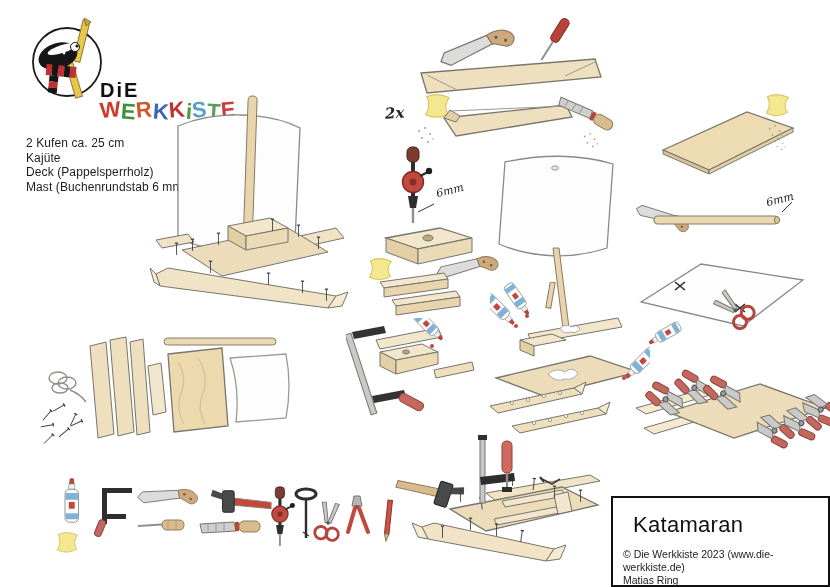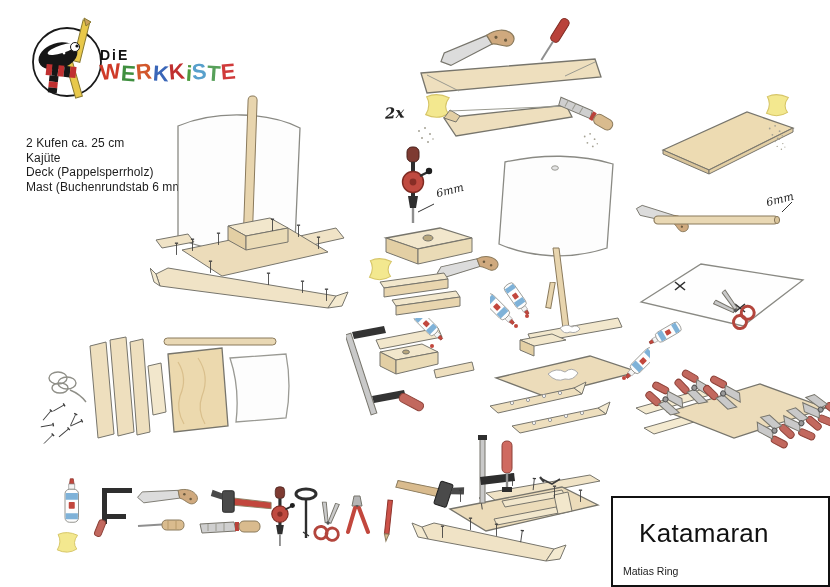--- a/index.html
+++ b/index.html
@@ -4,25 +4,25 @@
 <style>
   html,body{margin:0;padding:0;}
   body{width:830px;height:587px;position:relative;background:#ffffff;overflow:hidden;
        font-family:"Liberation Sans",sans-serif;color:#1c1c1c;}
   .abs{position:absolute;}
   .materials{font-size:12px;line-height:14.6px;letter-spacing:.1px;}
   .hand{font-family:"DejaVu Serif",serif;font-style:italic;color:#222;}
   .hand2x{font-size:15px;font-weight:bold;transform:rotate(-4deg);}
   .hand6{font-size:11px;transform:rotate(-14deg);}
   .titlebox{box-sizing:border-box;border:2px solid #111;padding:4px 8px 0 10px;background:#fff;}
-  .titlebox h1{margin:16px;font-size:26px;font-weight:400;letter-spacing:.3px;color:#111;}
+  .titlebox h1{margin:10px;font-size:22px;font-weight:400;letter-spacing:.3px;color:#111;}
   .credits{margin-top:6px;font-size:10.5px;line-height:13px;color:#222;}
   .brandwrap{line-height:1;}
-  .brand-prefix{font-weight:bold;font-size:14px;letter-spacing:2px;color:#111;
-                font-family:"Liberation Sans",sans-serif;}
+  .brand-prefix{font-weight:bold;font-size:20px;letter-spacing:2px;color:#111;
+                font-family:"Liberation Sans",sans-serif;margin-top:32px;}
   .brand-name span{display:inline-block;font-weight:bold;font-size:22px;
                    font-family:"Liberation Sans",sans-serif;letter-spacing:.5px;}
   .brand-name span:nth-child(odd){transform:rotate(-5deg) translateY(-1px);}
   .brand-name span:nth-child(even){transform:rotate(4deg) translateY(1px);}
   svg{display:block;}
 </style>
 </head>
 <body>
 
 <svg width="0" height="0" style="position:absolute" aria-hidden="true">
@@ -484,15 +484,16 @@
   </g>
   <g transform="translate(342,26) rotate(6)">
     <rect x="0" y="0" width="4.5" height="34" fill="#cc5148" stroke="#8d342c"></rect>
     <polygon points="0,34 4.5,34 2.2,41" fill="#d9bb8e" stroke="#8a7a5c"></polygon>
   </g>
 </svg>
 
 <div class="abs titlebox" style="left:611px;top:496px;width:219px;height:91px">
   <h1>Katamaran</h1>
   <div class="credits">
+    <div>© Die Werkkiste 2023 (www.die-werkkiste.de)</div>
     <div>Matias Ring</div>
   </div>
 </div>
 
 </body></html>

